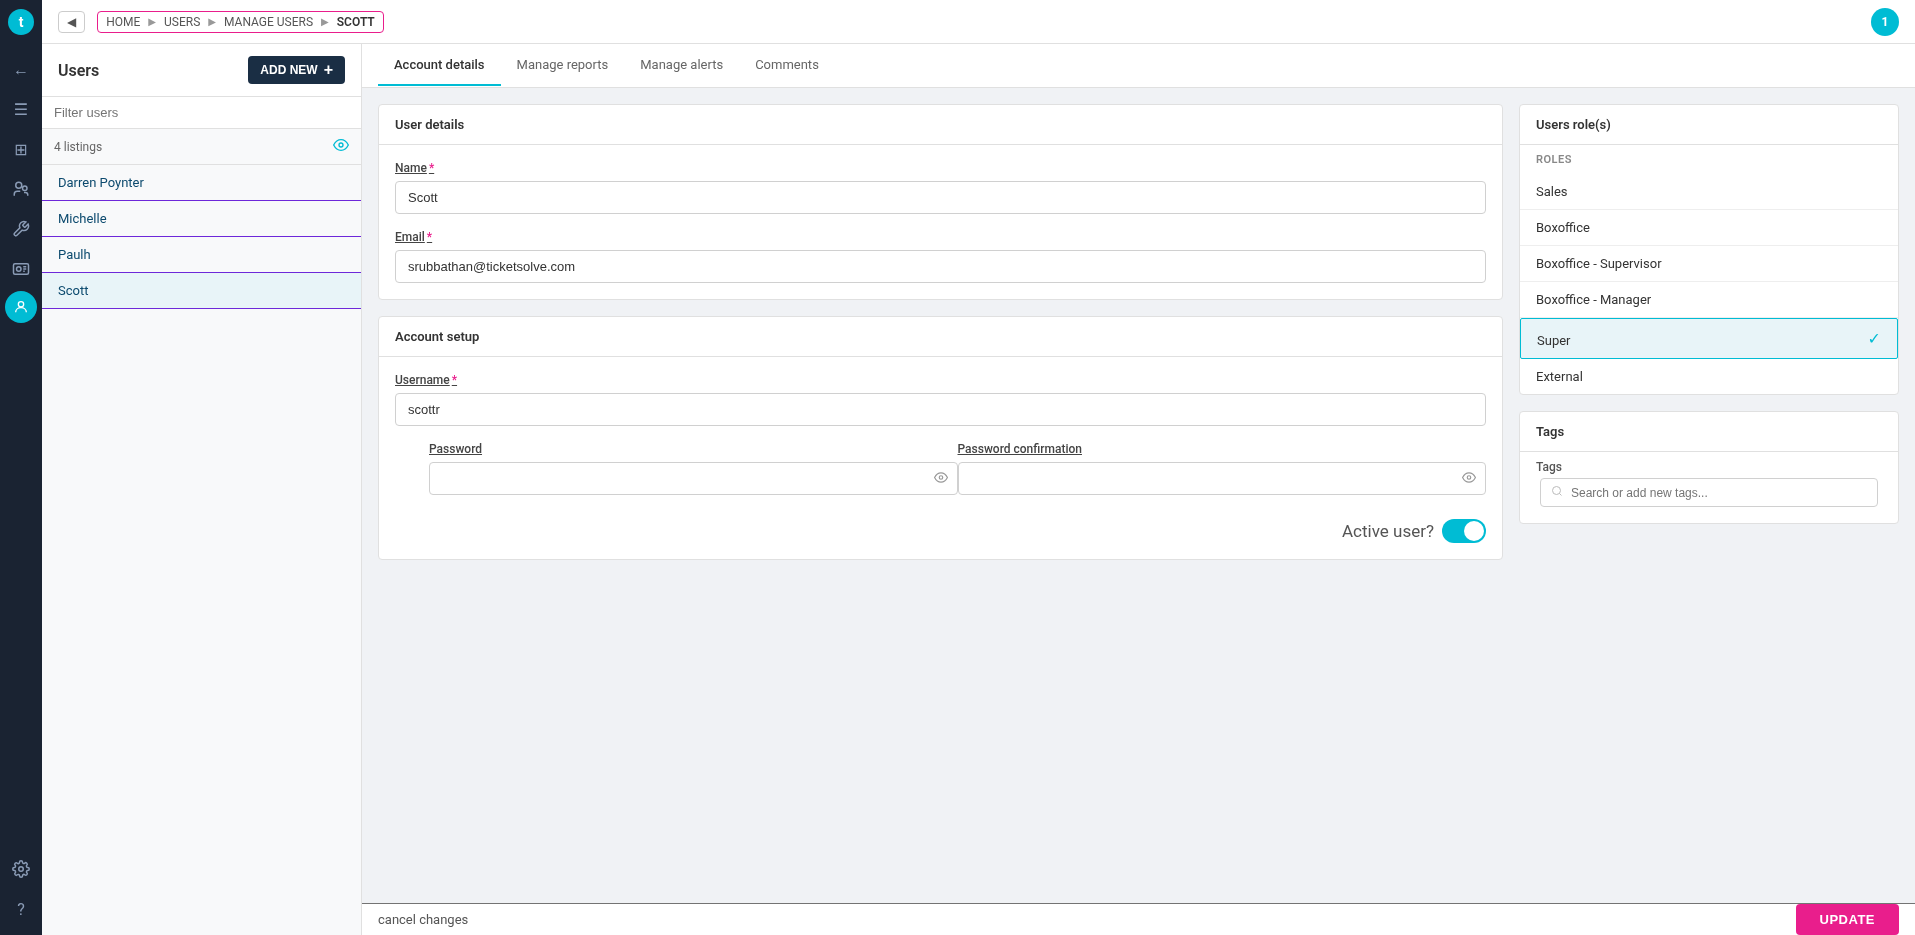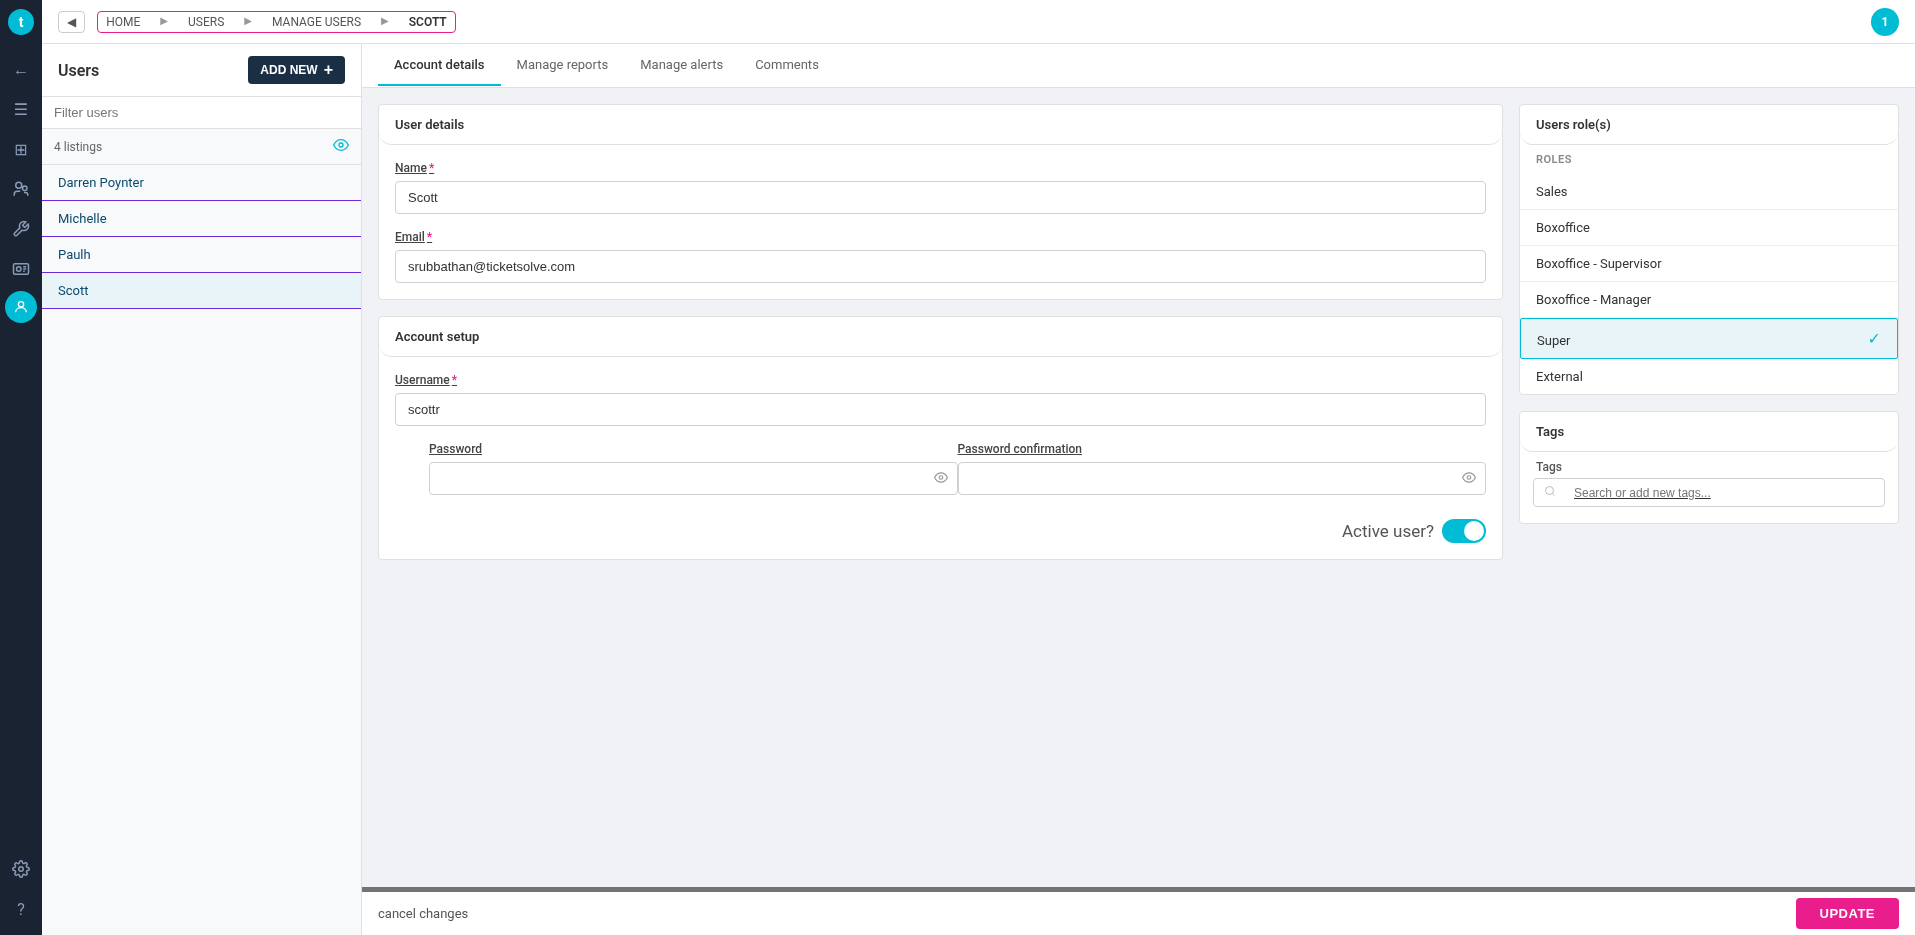--- a/index.html
+++ b/index.html
@@ -55,22 +55,22 @@
       padding: 3px 8px;
       font-size: 12px;
       color: #555;
       cursor: pointer;
       display: flex;
       align-items: center;
       gap: 4px;
     }
     .breadcrumb {
       display: flex;
-      align-items: flex-start;
-      gap: 20px;
+      align-items: center;
+      gap: 8px;
       font-size: 12px;
       color: #555;
       border: 1.5px solid #e91e8c;
       border-radius: 4px;
       padding: 3px 8px;
     }
     .breadcrumb span { color: #555; }
     .breadcrumb .crumb-active { color: #333; font-weight: 600; }
     .breadcrumb .sep { color: #999; font-size: 10px; }
     .topbar-notification {
@@ -215,21 +215,20 @@
       background: #fff;
       border: 1px solid #e0e0e0;
       border-radius: 4px;
     }
     .card-header {
       padding: 12px 16px;
       border-bottom: 1px solid #e0e0e0;
       font-size: 13px;
       font-weight: 600;
       color: #333;
-      border-radius: 13px;
     }
     .card-body { padding: 16px; }
 
     .form-group { margin-bottom: 16px; }
     .form-group:last-child { margin-bottom: 0; }
     .form-label {
       font-size: 12px;
       font-weight: 500;
       color: #444;
       margin-bottom: 6px;
@@ -326,44 +325,43 @@
     }
 
     
     .tags-section .tags-label {
       padding: 8px 16px 4px;
       font-size: 12px;
       font-weight: 500;
       color: #555;
     }
     .tag-input-wrapper {
-      margin: 0 13px 16px;
+      margin: 0 20px 16px;
       border: 1px solid #d0d0d0;
       border-radius: 4px;
       padding: 6px 10px;
       display: flex;
       align-items: center;
-      gap: 18px;
-      text-decoration: underline;
+      gap: 8px;
     }
     .tag-input-wrapper input {
       border: none;
       outline: none;
       font-size: 12px;
       color: #999;
       flex: 1;
       background: transparent;
     }
     .tag-search-icon { color: #bbb; font-size: 13px; }
 
     
     .bottom-bar {
       background: #fff;
-      border-top: 5px solid #737373;
-      padding: 6px 16px;
+      border-top: 1px solid #737373;
+      padding: 0 16px;
       display: flex;
       align-items: center;
       justify-content: space-between;
       flex-shrink: 0;
     }
     .cancel-link {
       font-size: 13px;
       color: #555;
       cursor: pointer;
       text-decoration: none;

